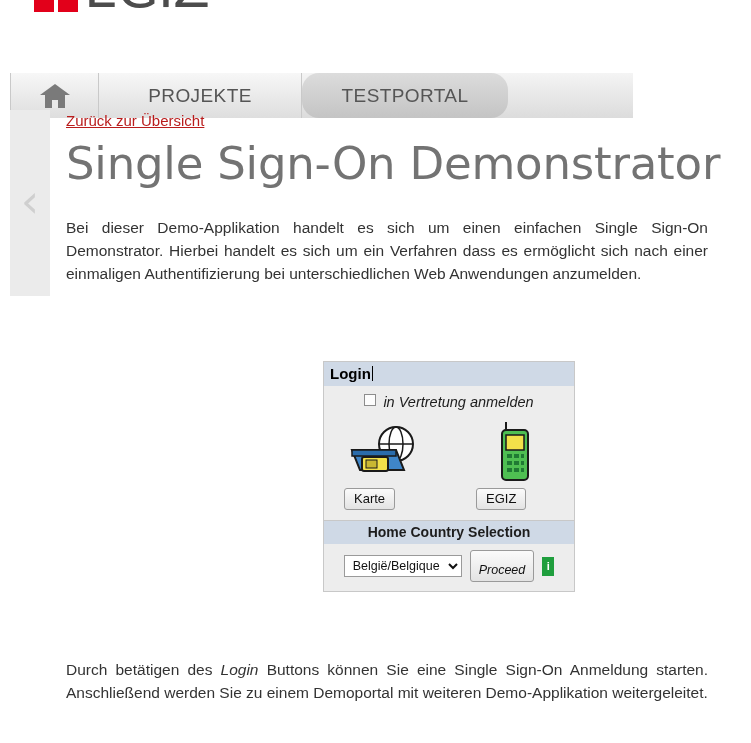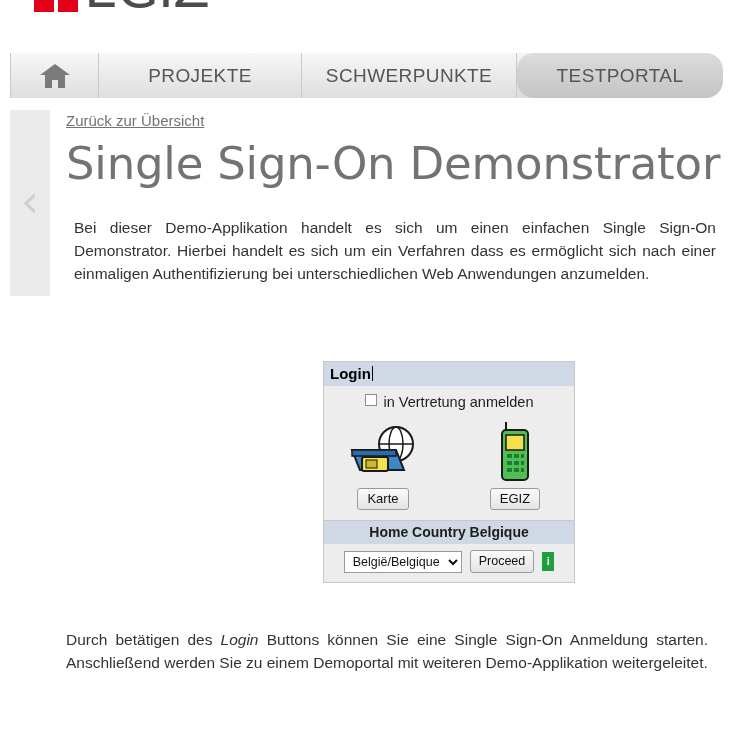--- a/index.html
+++ b/index.html
@@ -46,21 +46,21 @@
     font-family: "DejaVu Sans", sans-serif;
     font-size: 54px;
     line-height: 46px;
     color: #4c4c4c;
     letter-spacing: -1px;
   }
 
   
   .navbar {
     position: absolute;
-    top: 52px; left: 10px;
+    top: 72px; left: 10px;
     width: 623px;
     height: 45px;
     display: flex;
     background: linear-gradient(#f4f4f4, #dcdcdc);
     border-top: 1px solid #ffffff;
   }
   .nav-item {
     flex: 0 0 auto;
     display: flex;
     align-items: center;
@@ -128,39 +128,39 @@
 
   
   .content {
     position: absolute;
     left: 66px;
     top: 112px;
     width: 676px;
   }
   .back-link {
     font-size: 15px;
-    color: #737373;
+    color: #b91c1c;
     text-decoration: underline;
     display: inline-block;
     margin-bottom: 0;
   }
   h1.page-title {
     font-family: "DejaVu Sans", sans-serif;
     font-weight: normal;
     font-size: 45px;
     line-height: 52px;
     color: #737373;
     margin: 8px 0 26px 0;
     letter-spacing: -0.2px;
   }
   p.body-text {
     font-size: 15.5px;
     line-height: 23px;
     color: #333333;
-    margin: 8px;
+    margin: 0;
     text-align: justify;
     width: 642px;
   }
 
   
   .login-widget {
     position: absolute;
     left: 323px;
     top: 361px;
     width: 250px;
@@ -188,37 +188,38 @@
   .login-body {
     padding: 8px 0 6px 0;
     background: #ededed;
   }
   .chk-row {
     display: flex;
     align-items: flex-start;
     justify-content: center;
     font-size: 14.5px;
     margin-bottom: 10px;
+    font-style: italic;
   }
   .chk-box {
     width: 12px; height: 12px;
     border: 1px solid #8d8d8d;
     background: #fdfdfd;
     margin-right: 7px;
     box-sizing: border-box;
   }
   .methods {
     display: flex;
     justify-content: center;
     gap: 54px;
     margin: 2px 0 4px 0;
   }
   .method {
     width: 78px;
-    text-align: center;
+    text-align: left;
   }
   .method .art {
     height: 62px;
     display: flex;
     align-items: flex-end;
     justify-content: center;
   }
   .method-btn {
     display: inline-block;
     margin-top: 6px;
@@ -254,44 +255,45 @@
     font-size: 12.5px;
     padding: 2px 2px 2px 4px;
     width: 118px;
     border: 1px solid #9a9a9a;
     background: #ffffff;
     color: #111111;
   }
   .proceed-btn {
     font-family: "Liberation Sans", sans-serif;
     font-size: 12.5px;
-    padding: 3px 8px 4px 8px;
+    padding: 12px 8px 4px 8px;
     background: linear-gradient(#fbfbfb, #e3e3e3);
     border: 1px solid #9a9a9a;
     border-radius: 3px;
     color: #111111;
+    font-style: italic;
   }
   .info-badge {
     width: 12px;
     height: 19px;
     background: #1f9e3d;
     color: #ffffff;
     font-size: 11px;
     font-weight: bold;
     display: flex;
     align-items: center;
     justify-content: center;
     line-height: 1;
   }
 
   
   .bottom-text {
     position: absolute;
     left: 66px;
-    top: 628px;
+    top: 658px;
     width: 642px;
     font-size: 15.5px;
     line-height: 23px;
     color: #333333;
     text-align: justify;
     margin: 0;
   }
   .bottom-text em { font-style: italic; }
 </style>
 </head>
@@ -311,23 +313,20 @@
 <div class="navbar">
   <div class="nav-item nav-home">
     <span class="home-icon">
       <span class="roof"></span>
         <span class="body"></span>
         <span class="door"></span>
     </span>
   </div>
   <div class="nav-item nav-projekte">
     <span>PROJEKTE</span>
-  </div>
-  <div class="nav-item nav-schwerpunkte">
-    <span>SCHWERPUNKTE</span>
   </div>
   <div class="nav-item nav-testportal">
     <span>TESTPORTAL</span>
   </div>
 </div>
 
 <div class="side-tab">
   <span class="chev">‹</span>
 </div>
 
@@ -385,21 +384,21 @@
             <rect x="38" y="48" width="5" height="4" fill="#1f7a33"></rect>
             <rect x="45" y="48" width="3" height="4" fill="#1f7a33"></rect>
           </svg>
         </div>
         <span class="method-btn">EGIZ</span>
       </div>
     </div>
 
   </div>
 
-  <div class="hcs-header">Home Country Belgique</div>
+  <div class="hcs-header">Home Country Selection</div>
 
   <div class="hcs-row">
     <select class="country-select">
       <option>België/Belgique</option>
     </select>
     <button class="proceed-btn">Proceed</button>
     <span class="info-badge">i</span>
   </div>
 </div>
 

